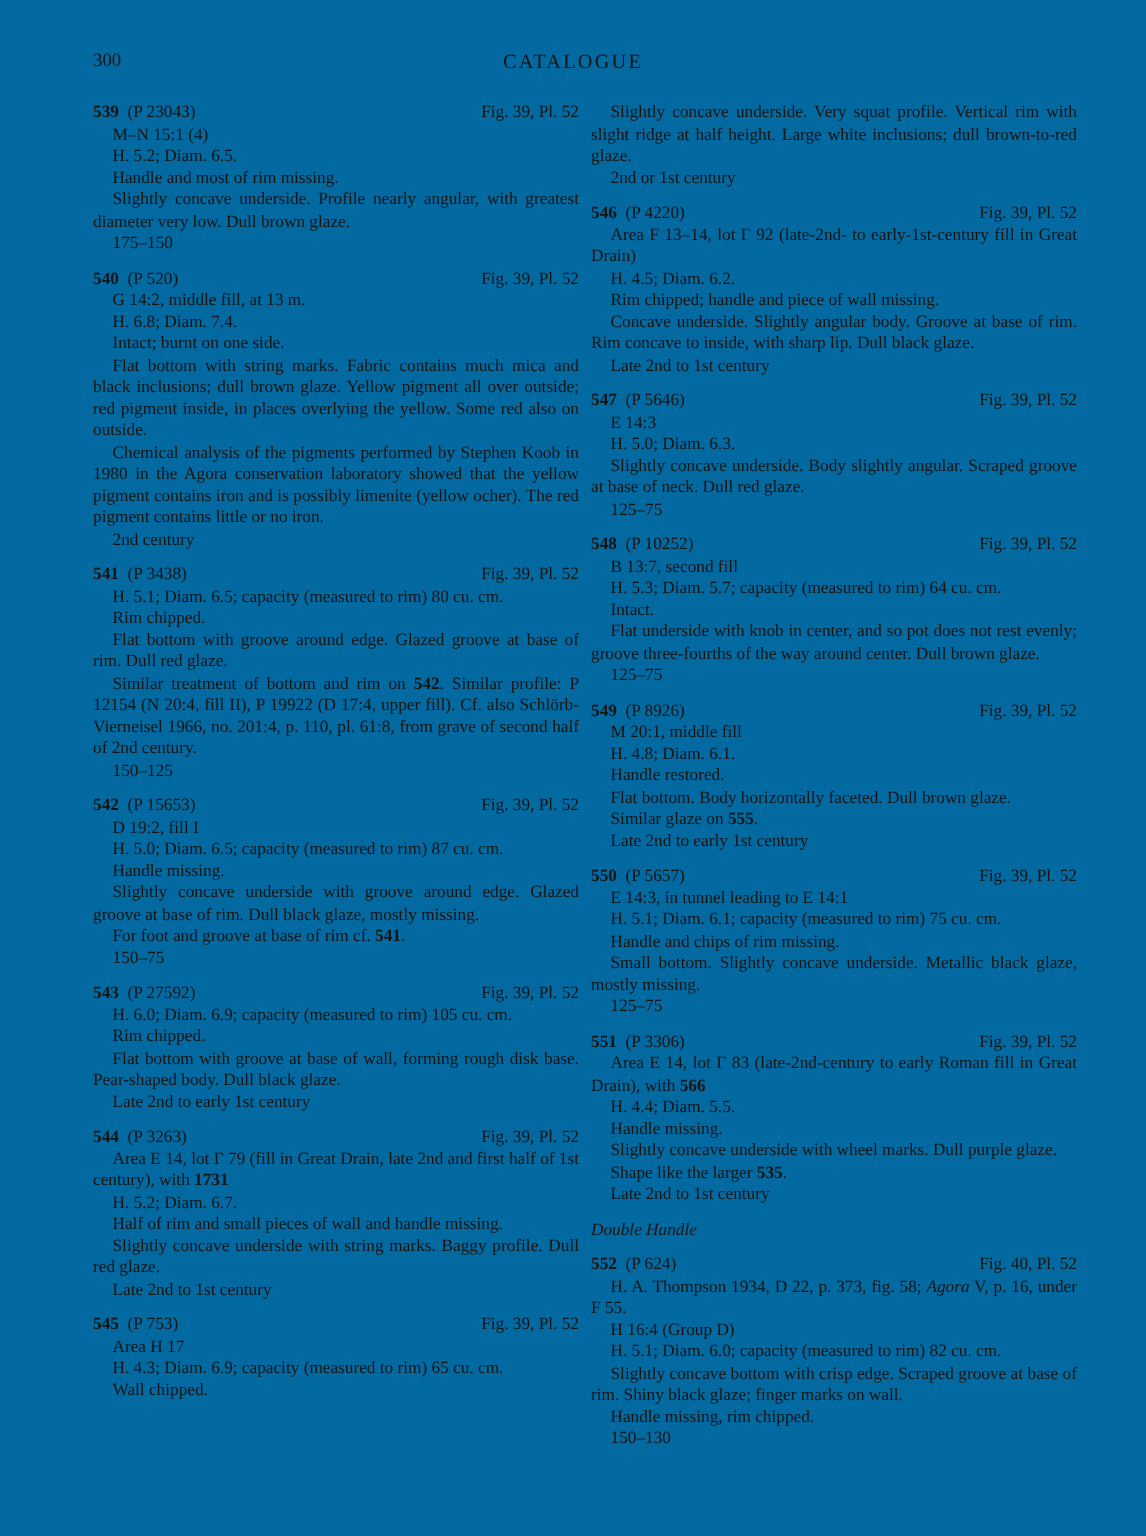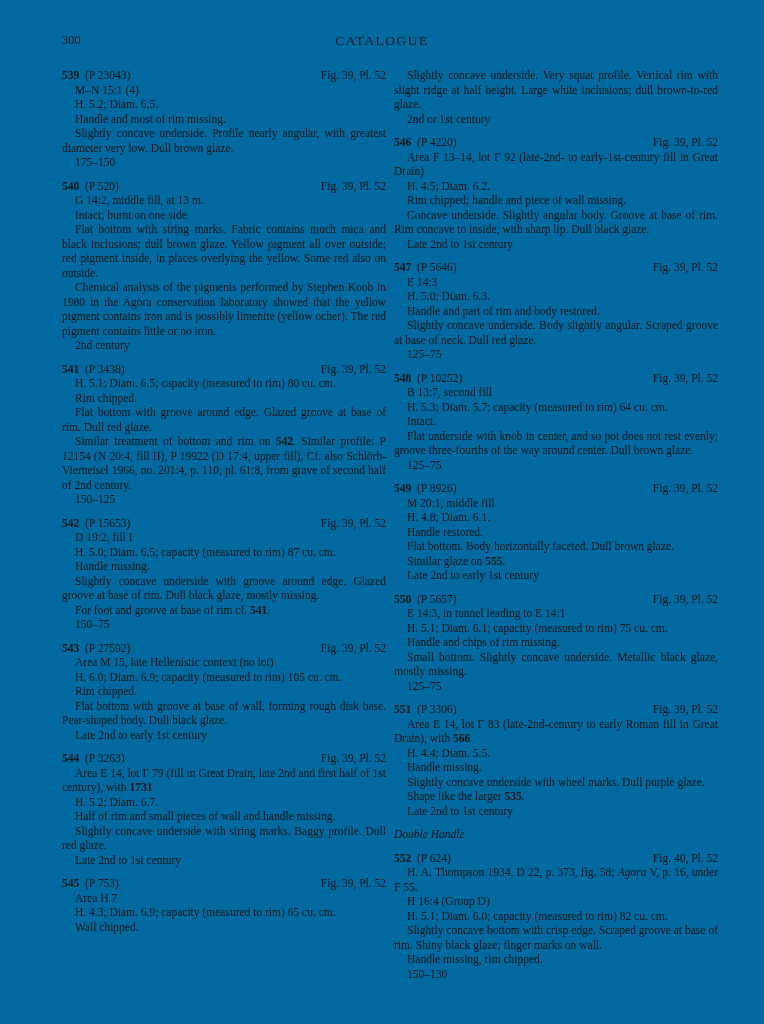--- a/index.html
+++ b/index.html
@@ -51,20 +51,21 @@
           <p class="para">Handle and most of rim missing.</p>
           <p class="para">Slightly concave underside. Profile nearly angular, with greatest diameter very low. Dull brown glaze.</p>
           <p class="para">175–150</p>
         </div>
         <div class="block">
           <div class="entry-head">
             <span><span class="entry-num">540</span><span> (P 520)</span></span>
             <span class="figref">Fig. 39, Pl. 52</span>
           </div>
           <p class="para">G 14:2, middle fill, at 13 m.</p>
+          <p class="para">H. 6.8; Diam. 7.4.</p>
           <p class="para">Intact; burnt on one side.</p>
           <p class="para">Flat bottom with string marks. Fabric contains much mica and black inclusions; dull brown glaze. Yellow pigment all over outside; red pigment inside, in places overlying the yellow. Some red also on outside.</p>
           <p class="para">Chemical analysis of the pigments performed by Stephen Koob in 1980 in the Agora conservation laboratory showed that the yellow pigment contains iron and is possibly limenite (yellow ocher). The red pigment contains little or no iron.</p>
           <p class="para">2nd century</p>
         </div>
         <div class="block">
           <div class="entry-head">
             <span><span class="entry-num">541</span><span> (P 3438)</span></span>
             <span class="figref">Fig. 39, Pl. 52</span>
           </div>
@@ -84,21 +85,20 @@
           <p class="para">Handle missing.</p>
           <p class="para">Slightly concave underside with groove around edge. Glazed groove at base of rim. Dull black glaze, mostly missing.</p>
           <p class="para"><span>For foot and groove at base of rim cf. </span><span class="bold">541</span><span>.</span></p>
           <p class="para">150–75</p>
         </div>
         <div class="block">
           <div class="entry-head">
             <span><span class="entry-num">543</span><span> (P 27592)</span></span>
             <span class="figref">Fig. 39, Pl. 52</span>
           </div>
-          <p class="para">Area M 15, late Hellenistic context (no lot)</p>
           <p class="para">H. 6.0; Diam. 6.9; capacity (measured to rim) 105 cu. cm.</p>
           <p class="para">Rim chipped.</p>
           <p class="para">Flat bottom with groove at base of wall, forming rough disk base. Pear-shaped body. Dull black glaze.</p>
           <p class="para">Late 2nd to early 1st century</p>
         </div>
         <div class="block">
           <div class="entry-head">
             <span><span class="entry-num">544</span><span> (P 3263)</span></span>
             <span class="figref">Fig. 39, Pl. 52</span>
           </div>
@@ -106,21 +106,21 @@
           <p class="para">H. 5.2; Diam. 6.7.</p>
           <p class="para">Half of rim and small pieces of wall and handle missing.</p>
           <p class="para">Slightly concave underside with string marks. Baggy profile. Dull red glaze.</p>
           <p class="para">Late 2nd to 1st century</p>
         </div>
         <div class="block">
           <div class="entry-head">
             <span><span class="entry-num">545</span><span> (P 753)</span></span>
             <span class="figref">Fig. 39, Pl. 52</span>
           </div>
-          <p class="para">Area H 7</p>
+          <p class="para">Area H 17</p>
           <p class="para">H. 4.3; Diam. 6.9; capacity (measured to rim) 65 cu. cm.</p>
           <p class="para">Wall chipped.</p>
         </div>
       </div>
     <div class="col" id="col-right">
         <div class="block">
           <p class="para">Slightly concave underside. Very squat profile. Vertical rim with slight ridge at half height. Large white inclusions; dull brown-to-red glaze.</p>
           <p class="para">2nd or 1st century</p>
         </div>
         <div class="block">
@@ -134,21 +134,20 @@
           <p class="para">Concave underside. Slightly angular body. Groove at base of rim. Rim concave to inside, with sharp lip. Dull black glaze.</p>
           <p class="para">Late 2nd to 1st century</p>
         </div>
         <div class="block">
           <div class="entry-head">
             <span><span class="entry-num">547</span><span> (P 5646)</span></span>
             <span class="figref">Fig. 39, Pl. 52</span>
           </div>
           <p class="para">E 14:3</p>
           <p class="para">H. 5.0; Diam. 6.3.</p>
-          <p class="para">Handle and part of rim and body restored.</p>
           <p class="para">Slightly concave underside. Body slightly angular. Scraped groove at base of neck. Dull red glaze.</p>
           <p class="para">125–75</p>
         </div>
         <div class="block">
           <div class="entry-head">
             <span><span class="entry-num">548</span><span> (P 10252)</span></span>
             <span class="figref">Fig. 39, Pl. 52</span>
           </div>
           <p class="para">B 13:7, second fill</p>
           <p class="para">H. 5.3; Diam. 5.7; capacity (measured to rim) 64 cu. cm.</p>

